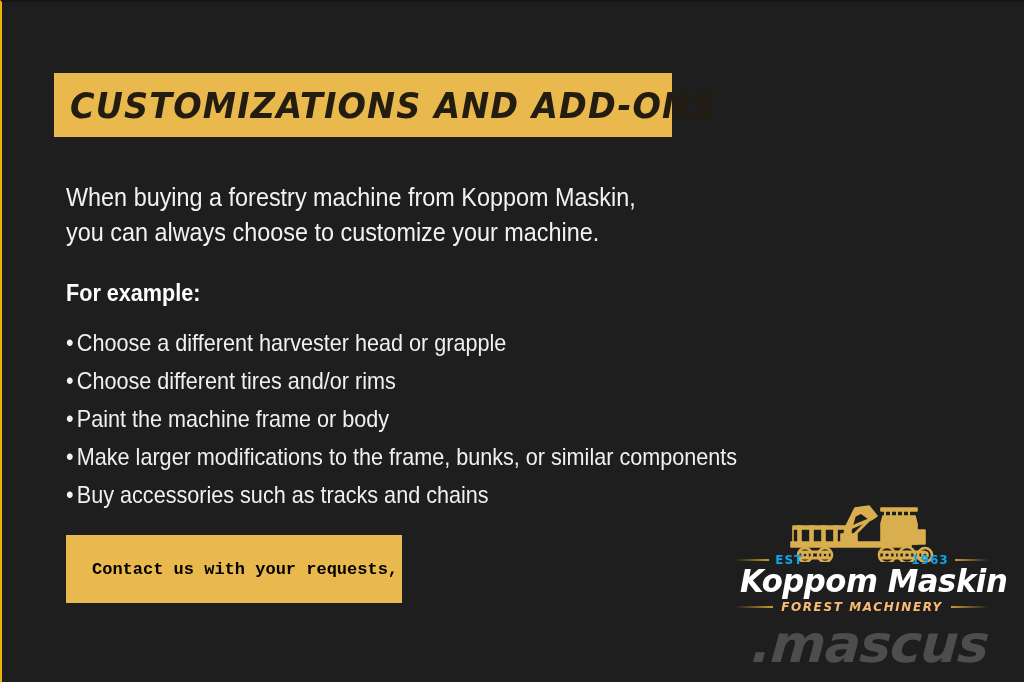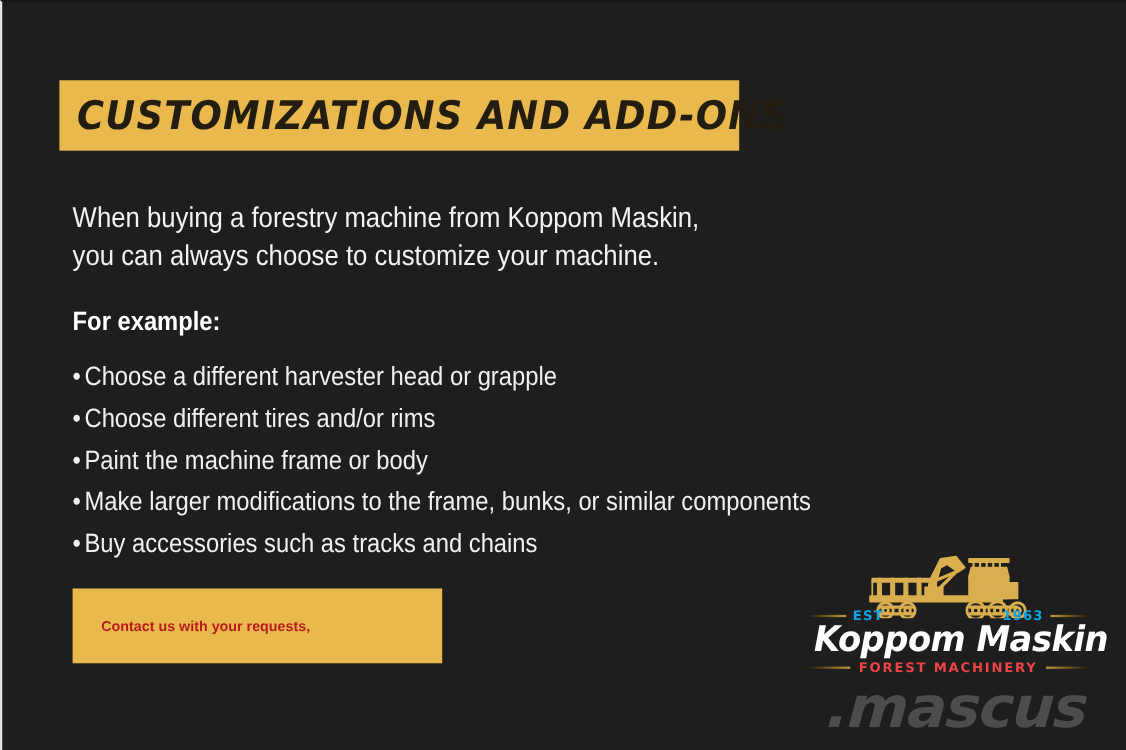--- a/index.html
+++ b/index.html
@@ -11,21 +11,21 @@
     font-family: "Liberation Sans", sans-serif;
   }
   #slide {
     position: relative;
     width: 1024px;
     height: 682px;
     background: #1e1e1e;
     overflow: hidden;
     box-sizing: border-box;
     border-top: 2px solid #161616;
-    border-left: 2px solid #e5e5e5;
+    border-left: 2px solid #eab308;
     padding-left: 16px;
   }
   
   #title-banner {
     position: absolute;
     left: 52px;
     top: 71px;
     width: 618px;
     height: 64px;
     background: #e9b94e;
@@ -102,25 +102,25 @@
     width: 336px;
     height: 68px;
     background: #e9b94e;
     display: flex;
     flex-direction: column;
     justify-content: center;
     box-sizing: border-box;
     padding-left: 26px;
   }
   #contact-box .c-line {
-    font-family: Liberation Sans, sans-serif;
-    font-weight: 700;
-    font-size: 13px;
+    font-family: Liberation Mono, monospace;
+    font-weight: 700;
+    font-size: 17px;
     line-height: 23px;
-    color: #b91c1c;
+    color: #000000;
     white-space: nowrap;
   }
   
   #logo {
     position: absolute;
     left: 733px;
     top: 498px;
     width: 254px;
     height: 112px;
   }
@@ -186,23 +186,24 @@
     flex: 1 1 auto;
     height: 2px;
     background: linear-gradient(to right, rgba(201,154,48,0), #c99a30);
   }
   #logo-sub-row .rule.right {
     background: linear-gradient(to left, rgba(201,154,48,0), #c99a30);
   }
   #logo-sub-row .sub {
     font-family: "DejaVu Sans", sans-serif;
     font-weight: 700;
+    font-style: italic;
     font-size: 12px;
     letter-spacing: 1.6px;
-    color: #ef4444;
+    color: #fdba74;
     padding: 0 8px;
     white-space: nowrap;
   }
   
   #mascus {
     position: absolute;
     left: 752px;
     top: 612px;
     font-family: "DejaVu Sans", sans-serif;
     font-weight: 700;

